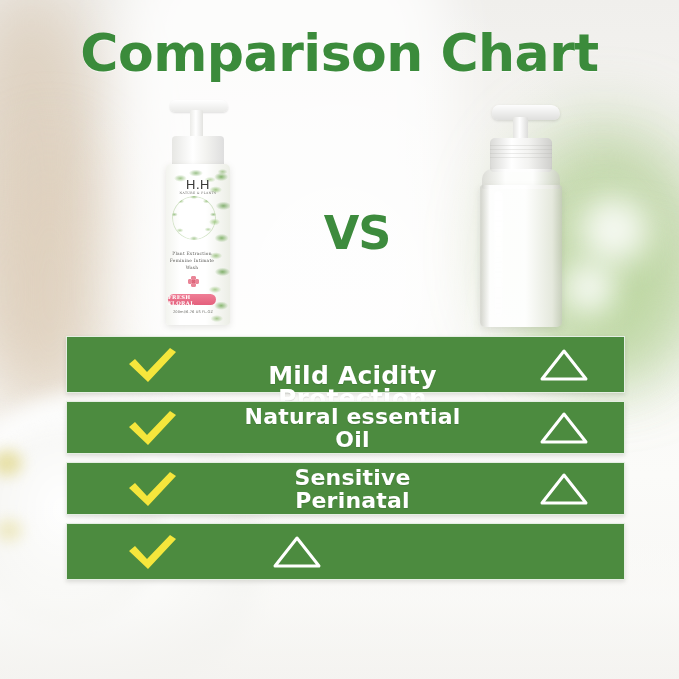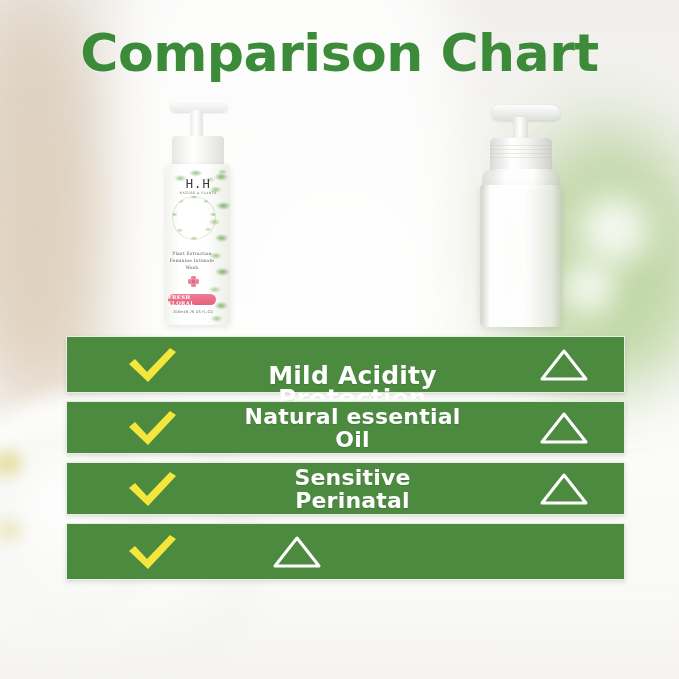--- a/index.html
+++ b/index.html
@@ -139,21 +139,21 @@
       radial-gradient(ellipse 5px 3px at 94% 42%, rgba(112,166,84,.65) 0%, rgba(112,166,84,0) 70%),
       radial-gradient(ellipse 5px 3px at 82% 76%, rgba(138,186,106,.6) 0%, rgba(138,186,106,0) 70%),
       radial-gradient(ellipse 6px 3px at 50% 96%, rgba(118,170,88,.6) 0%, rgba(118,170,88,0) 70%),
       radial-gradient(ellipse 5px 3px at 18% 78%, rgba(134,182,102,.6) 0%, rgba(134,182,102,0) 70%),
       radial-gradient(ellipse 5px 3px at 5% 42%,  rgba(114,168,86,.65) 0%, rgba(114,168,86,0) 70%),
       radial-gradient(ellipse 5px 3px at 20% 12%, rgba(136,184,104,.6) 0%, rgba(136,184,104,0) 70%);
   }
   .bl-logo {
     position:absolute; left:0; right:0; top:13px;
     text-align:center;
-    font-family:Liberation Mono, monospace;
+    font-family:Liberation Sans, sans-serif;
     font-size:13px;
     letter-spacing:0.5px;
     color:#3a3a38;
   }
   .bl-logo-sub {
     position:absolute; left:0; right:0; top:27px;
     text-align:center;
     font-family:"DejaVu Serif", serif;
     font-size:3px;
     letter-spacing:.4px;
@@ -308,20 +308,21 @@
       <div class="bl-wreath"></div>
       <div class="bl-logo">H.H</div>
       <div class="bl-logo-sub">NATURE &amp; PLANTS</div>
       <div class="bl-desc">Plant Extraction Feminine Intimate Wash</div>
       <div class="bl-flower"></div>
       <div class="bl-badge">FRESH FLORAL</div>
       <div class="bl-volume">200ml/6.76 US FL.OZ</div>
     </div>
   </div>
 
+  <div class="vs">VS</div>
 
   <div class="bottle-right">
     <div class="br-pump-top"></div>
     <div class="br-pump-neck"></div>
     <div class="br-collar"></div>
     <div class="br-collar-rings"></div>
     <div class="br-shoulder"></div>
     <div class="br-body"></div>
     <div class="br-highlight"></div>
   </div>

